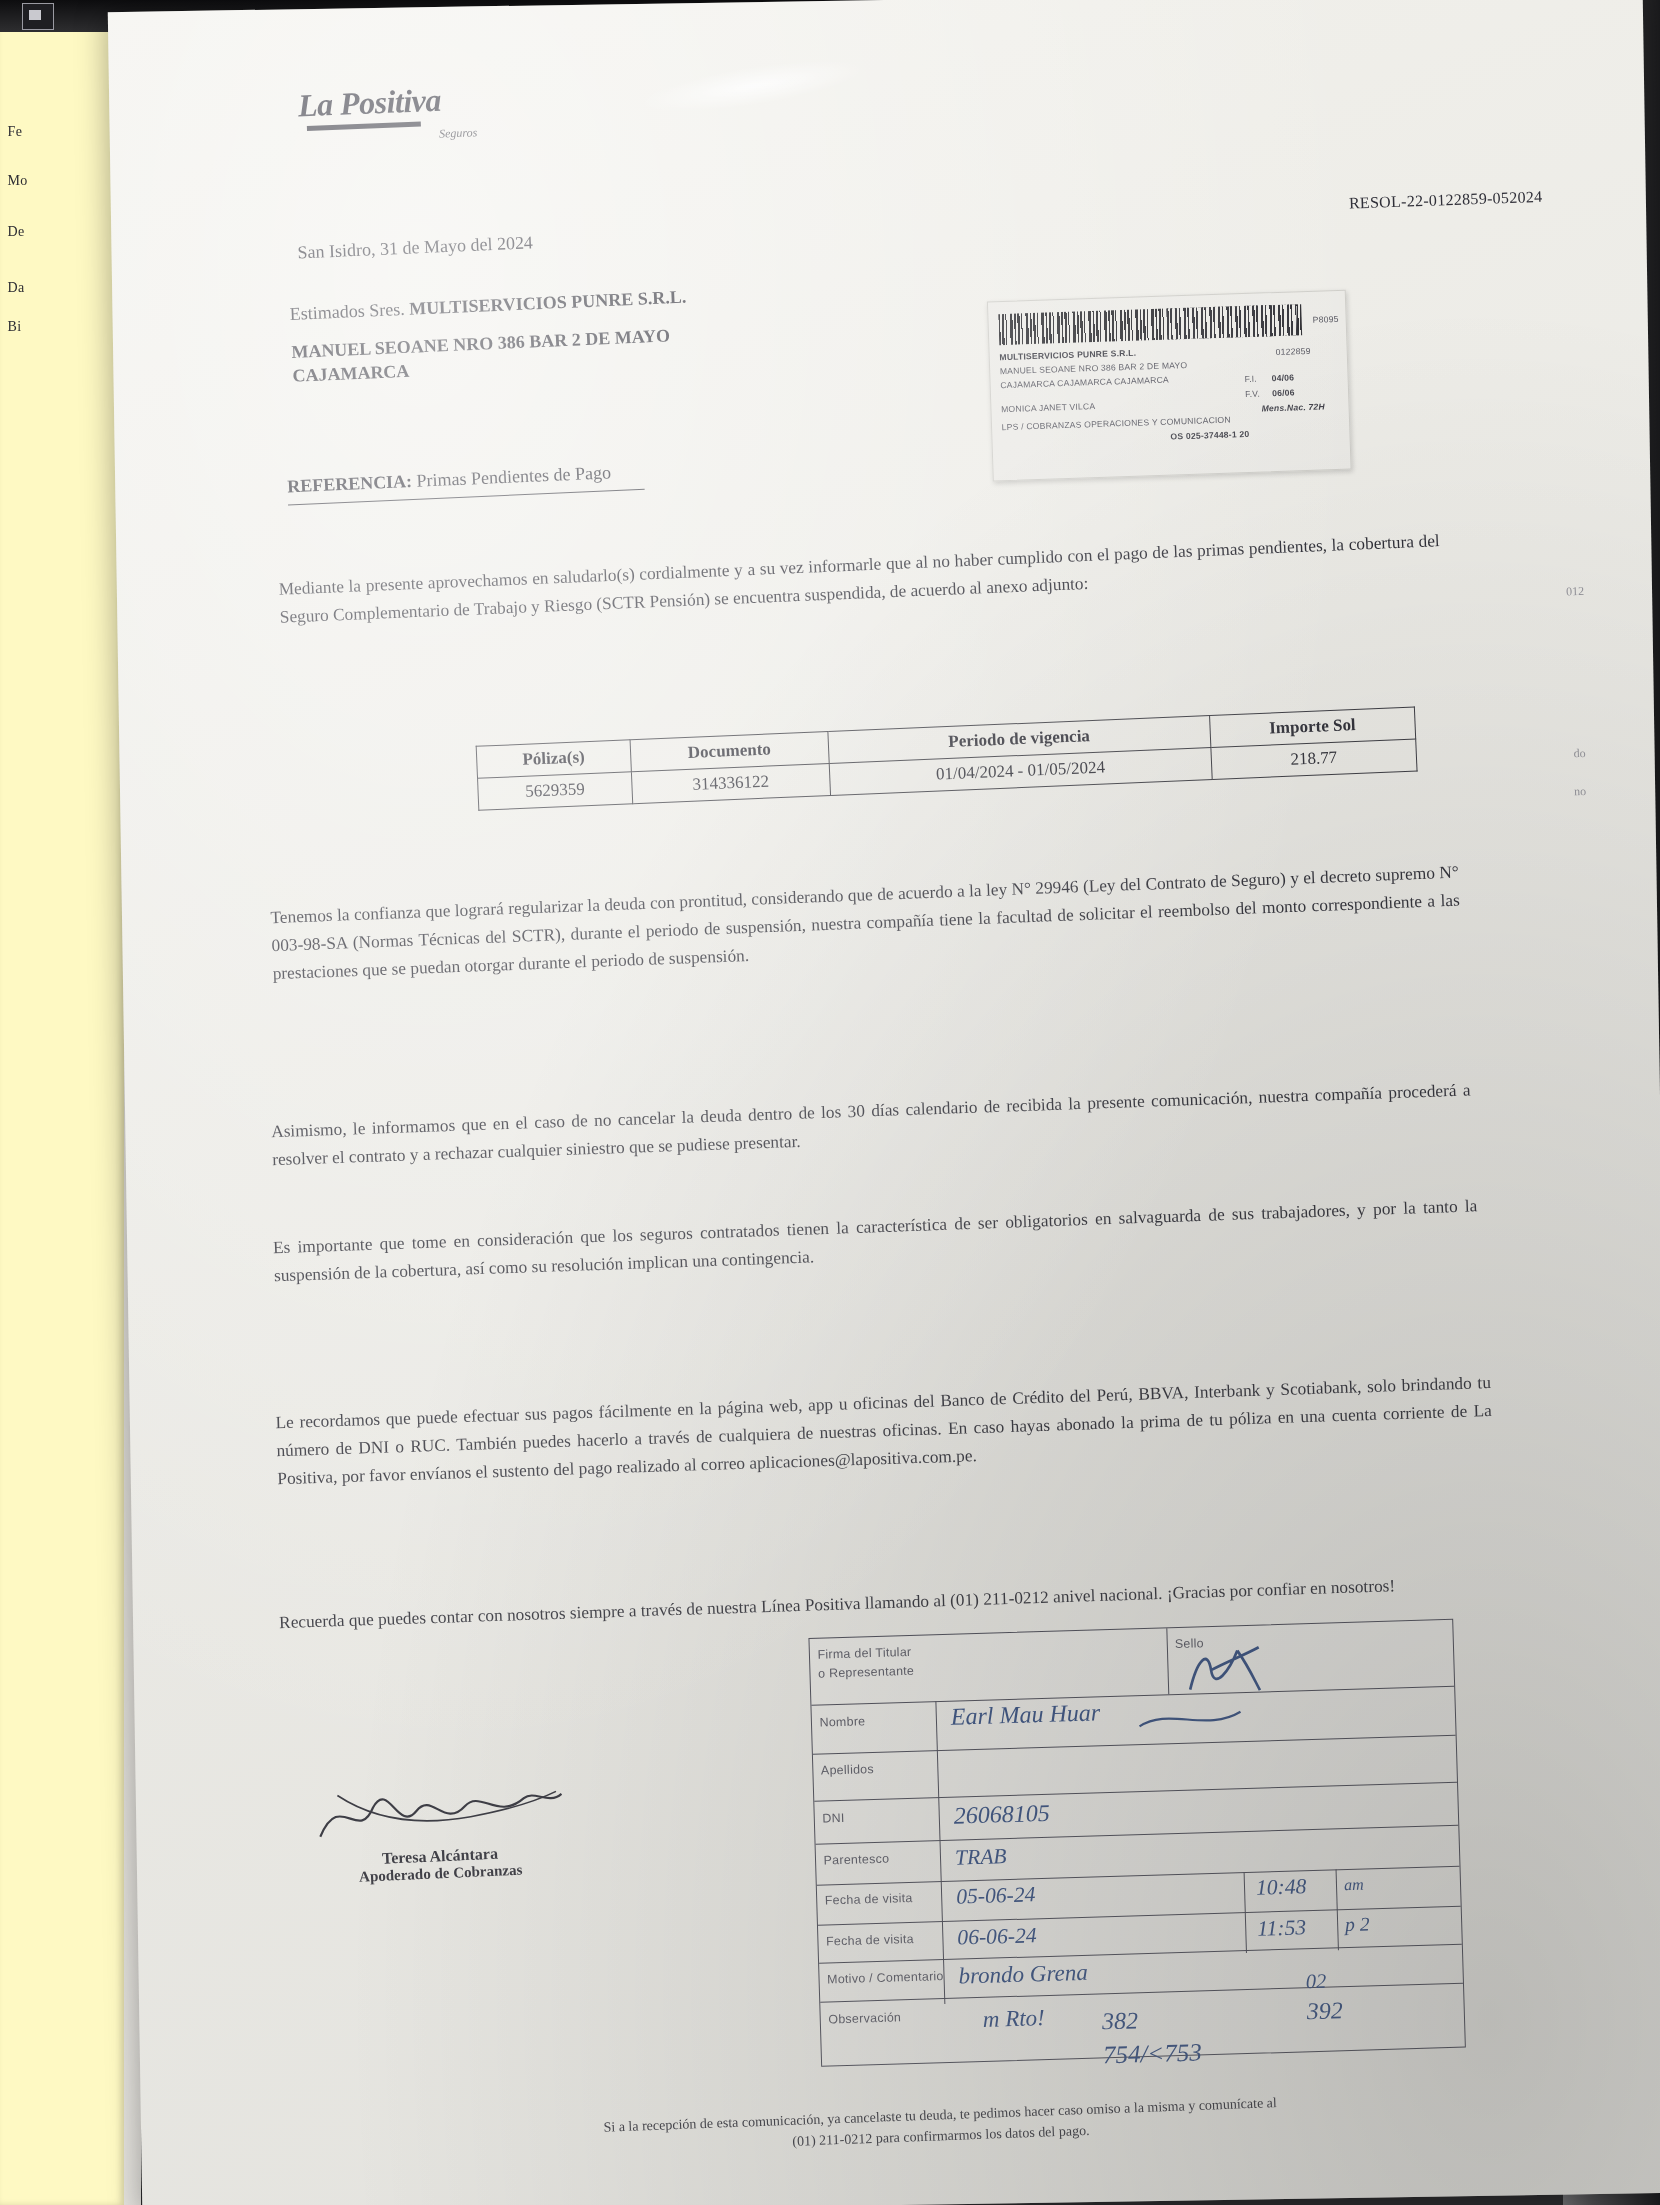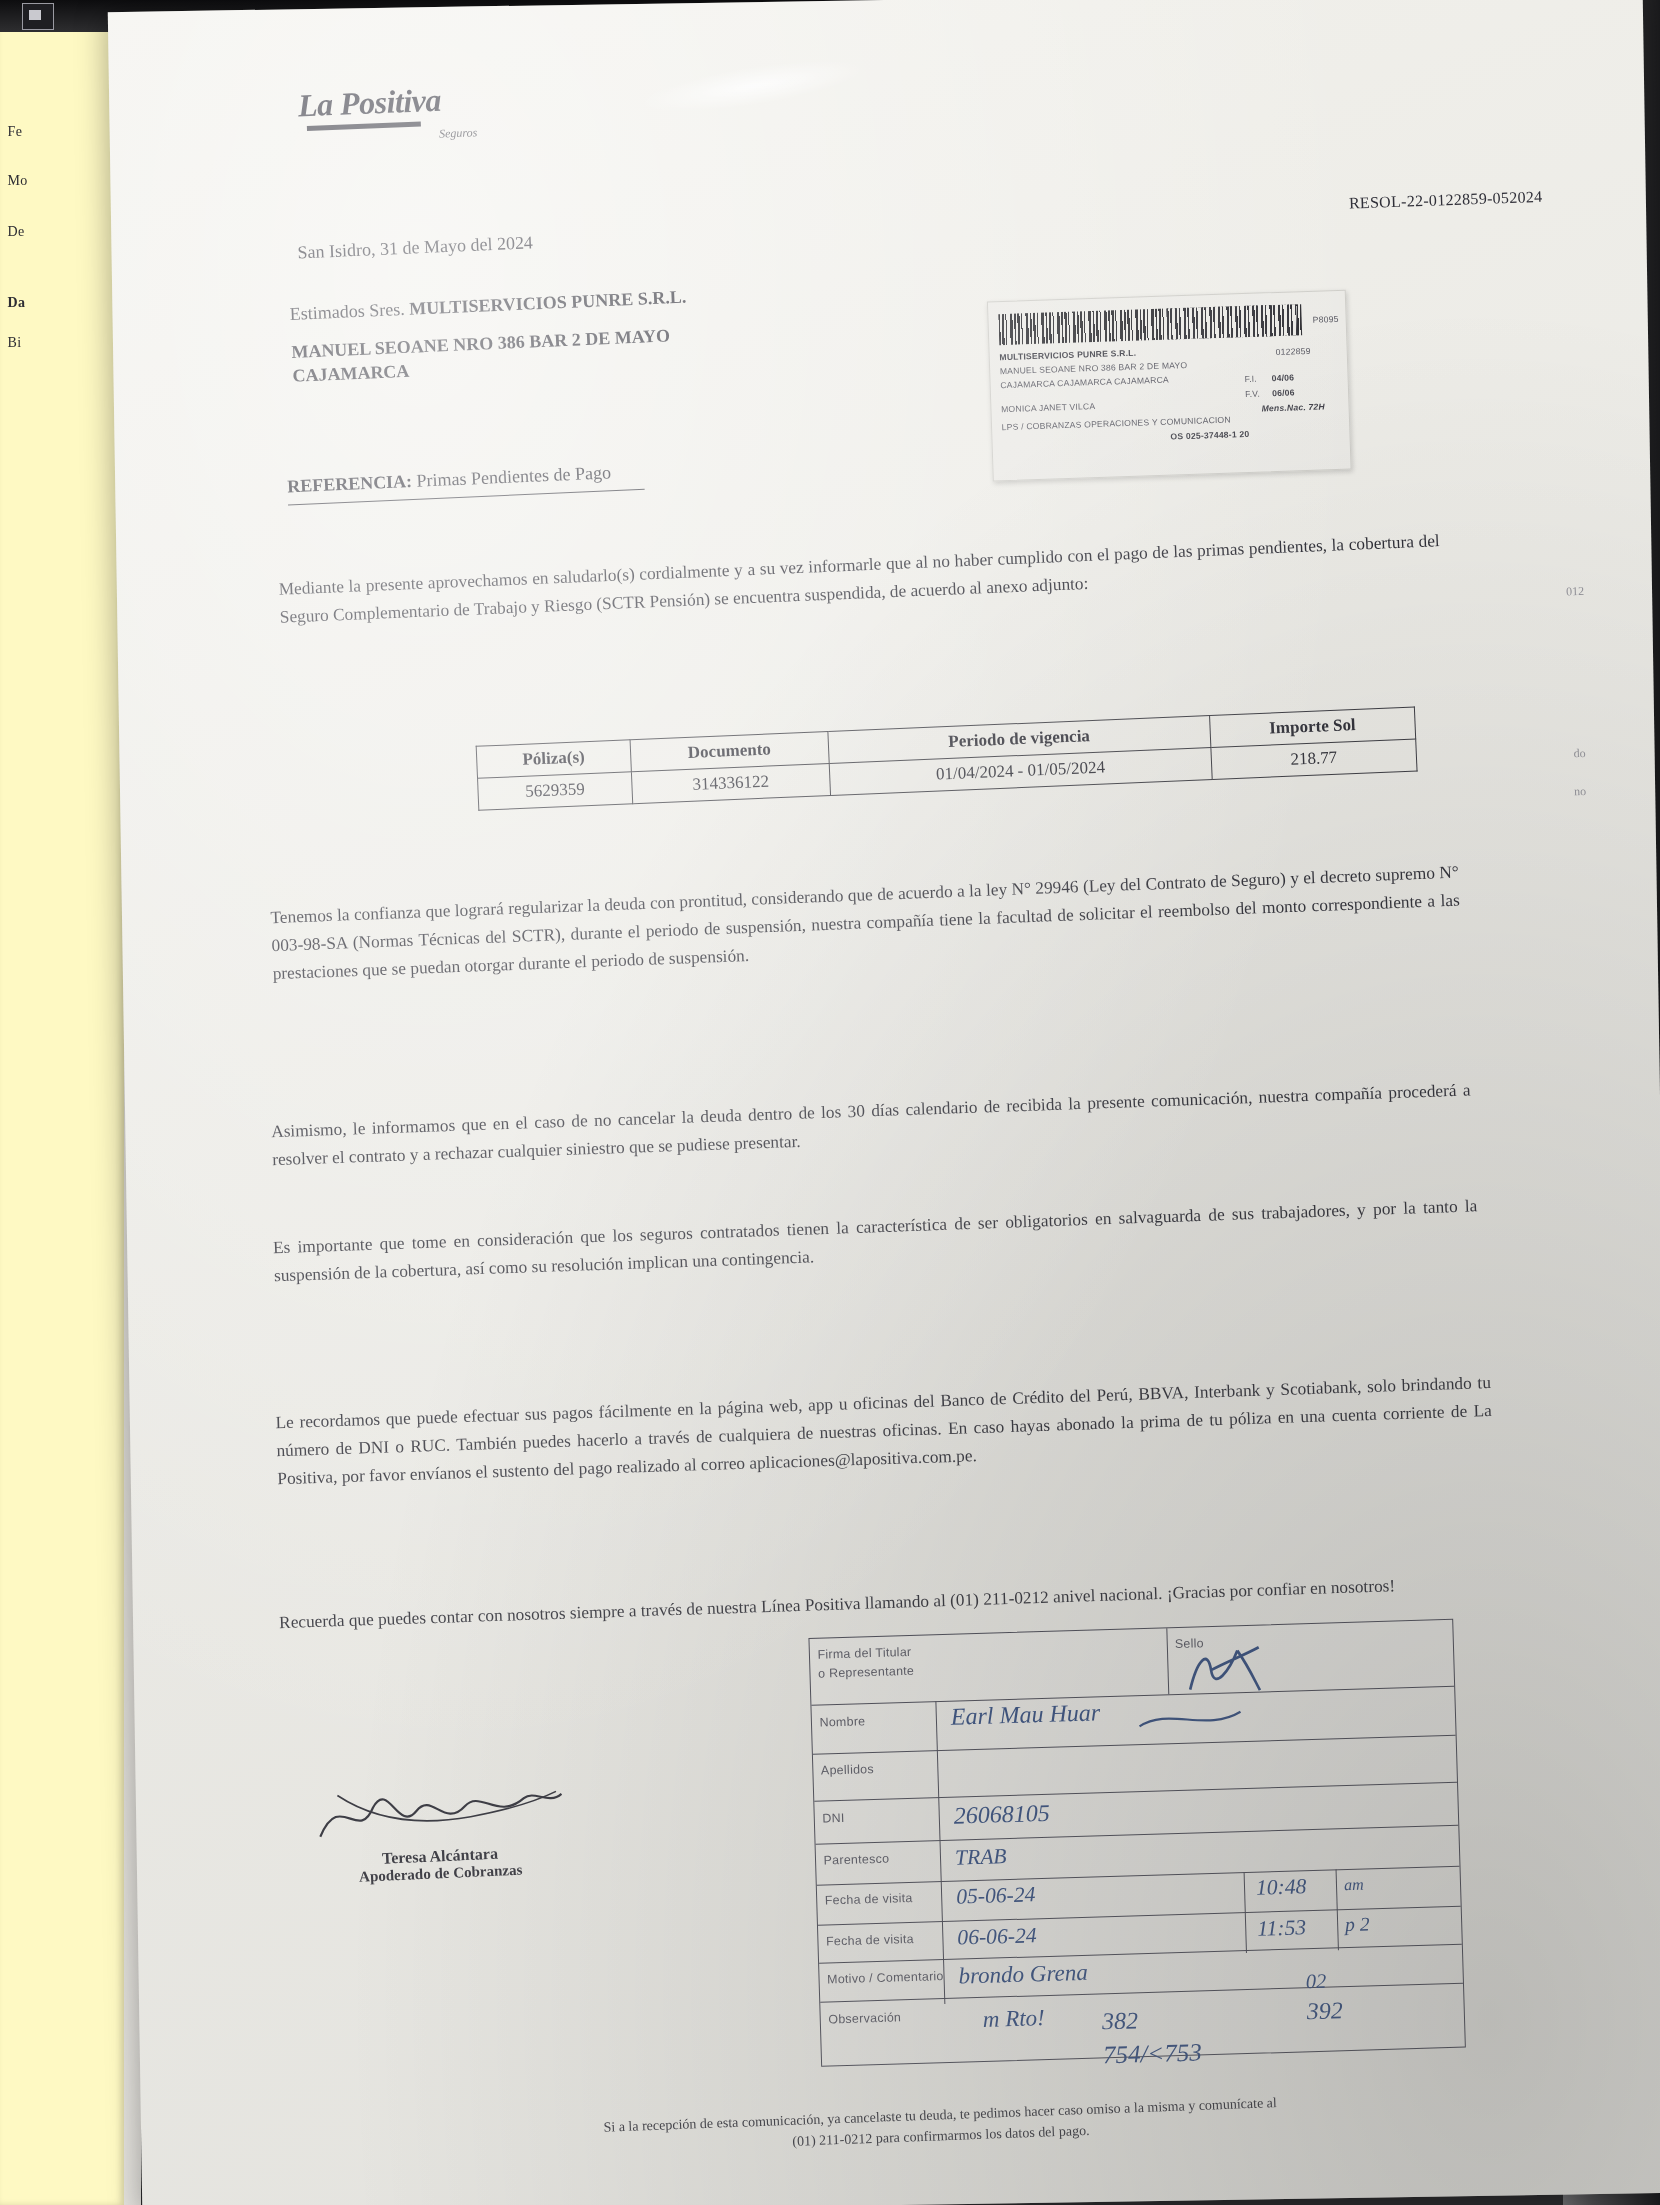--- a/index.html
+++ b/index.html
@@ -314,22 +314,22 @@
 </head>
 <body>
 
 <div id="scene">
 
   <div class="bg-left"></div>
   <div class="partial-doc-left">
     <span class="partial-left-text" style="top:124px;">Fe</span>
     <span class="partial-left-text" style="top:173px;">Mo</span>
     <span class="partial-left-text" style="top:224px;">De</span>
-    <span class="partial-left-text" style="top:295px;font-weight:bold;">Da</span>
-    <span class="partial-left-text" style="top:335px;">Bi</span>
+    <span class="partial-left-text" style="top:280px;">Da</span>
+    <span class="partial-left-text" style="top:319px;">Bi</span>
   </div>
 
   <div class="bg-dark-top"></div>
   <div class="bg-dark-right"></div>
 
   <div id="device-icon">
       <div class="inner"></div>
     </div>
 
   <div id="sheet">

